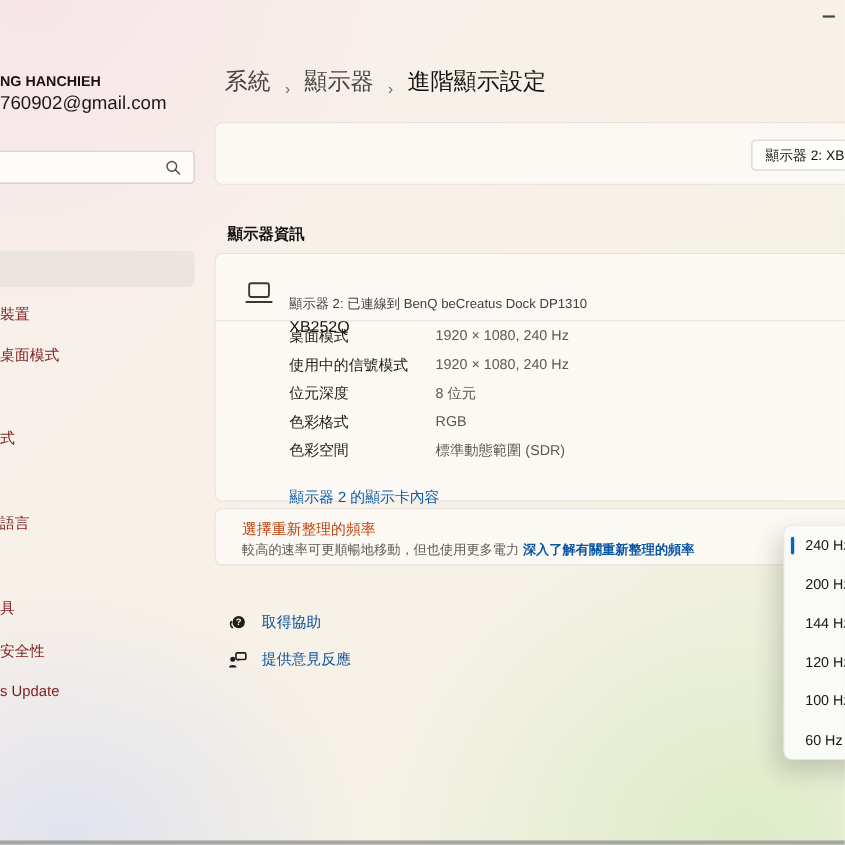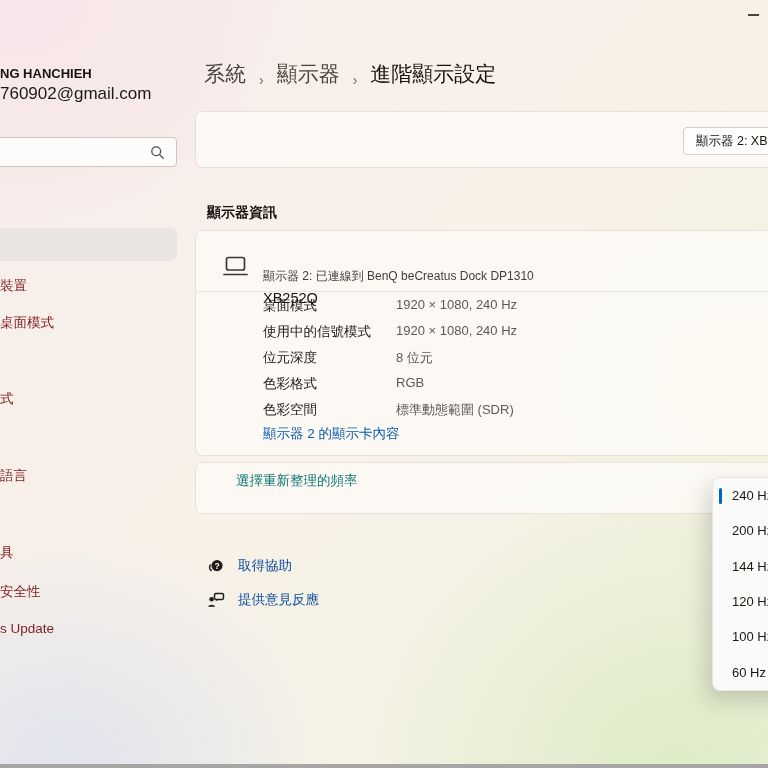--- a/index.html
+++ b/index.html
@@ -57,24 +57,24 @@
 
   .card2 { top:230px; height:226px; }
   .mon-icon { position:absolute; left:26px; top:24px; }
   .mon-name { position:absolute; left:67px; top:17px; font-size:14.5px; color:#17130f;margin-top:42px; }
   .mon-sub { position:absolute; left:67px; top:37px; font-size:12px; color:#404040; }
   .divider { position:absolute; left:0; right:0; top:60px; height:1px; background:#ece5df; }
   .detail-row { position:absolute; left:0; width:100%; height:20px; }
   .dr-0{top:66px;} .dr-1{top:92px;} .dr-2{top:118px;} .dr-3{top:144px;} .dr-4{top:170px;}
   .detail-row .dl { position:absolute; left:67px; font-size:13.5px; color:#201b16; }
   .detail-row .dv { position:absolute; left:200px; font-size:13px; color:#5d5953; }
-  .gfx-link { position:absolute; left:67px; top:194px; font-size:13.5px; color:#0b5aa8; cursor:pointer; }
+  .gfx-link { position:absolute; left:67px; top:212px; font-size:13.5px; color:#0b5aa8; cursor:pointer; }
 
   .card3 { top:462px; height:52px; }
-  .card3 .rr-title { position:absolute; left:40px; top:9px; font-size:13.5px; color:#0f766e; }
+  .card3 .rr-title { position:absolute; left:24px; top:9px; font-size:13.5px; color:#c2410c; }
   .card3 .rr-sub { position:absolute; left:24px; top:29px; font-size:12px; color:#5d5953; white-space:nowrap; }
   .card3 .rr-link { color:#0b56a4; font-weight:700; cursor:pointer; }
 
   
   .flyout { position:absolute; left:712px; top:477px; width:90px; height:214px;
     background:#fafaf9; border:1px solid #e7e4e1; border-right:none; border-radius:8px 0 0 8px;
     box-shadow:-6px 10px 22px rgba(0,0,0,0.16); z-index:5; display:flex; flex-direction:column; }
   .fly-opt { flex:1; position:relative; display:flex; align-items:center; padding-left:19px;
     font-size:13px; color:#1b1712; cursor:pointer; white-space:nowrap; }
   .fly-opt .accent-bar { position:absolute; left:6px; top:50%; transform:translateY(-50%);
@@ -160,20 +160,24 @@
     <div class="detail-row dr-4">
       <span class="dl">色彩空間</span>
       <span class="dv">標準動態範圍 (SDR)</span>
     </div>
 
     <div class="gfx-link">顯示器 2 的顯示卡內容</div>
   </div>
 
   <div class="card card3">
     <div class="rr-title">選擇重新整理的頻率</div>
+    <div class="rr-sub">
+      <span>較高的速率可更順暢地移動，但也使用更多電力 </span>
+      <span class="rr-link">深入了解有關重新整理的頻率</span>
+    </div>
   </div>
 
   <div class="help-row hr-0">
     <svg width="18" height="18" viewBox="0 0 18 18">
       <path d="M4.2 13.5 C2.6 12.4 2.2 10 3.2 8.2" fill="none" stroke="#201c18" stroke-width="1.6" stroke-linecap="round"></path>
       <circle cx="10" cy="8.6" r="5.6" fill="#201c18"></circle>
       <text x="10" y="11.6" font-size="8.5" font-weight="bold" fill="#fdfcfb" text-anchor="middle" font-family="Liberation Sans, sans-serif">?</text>
     </svg>
     <span class="txt">取得協助</span>
   </div>

